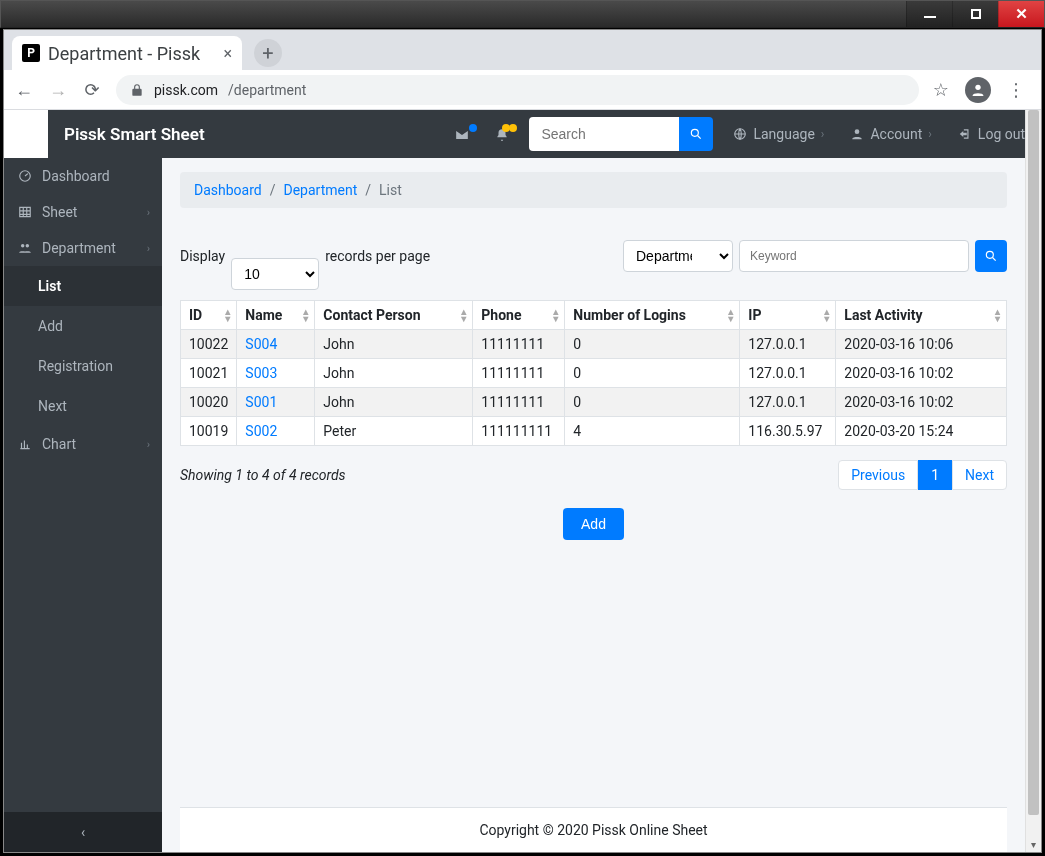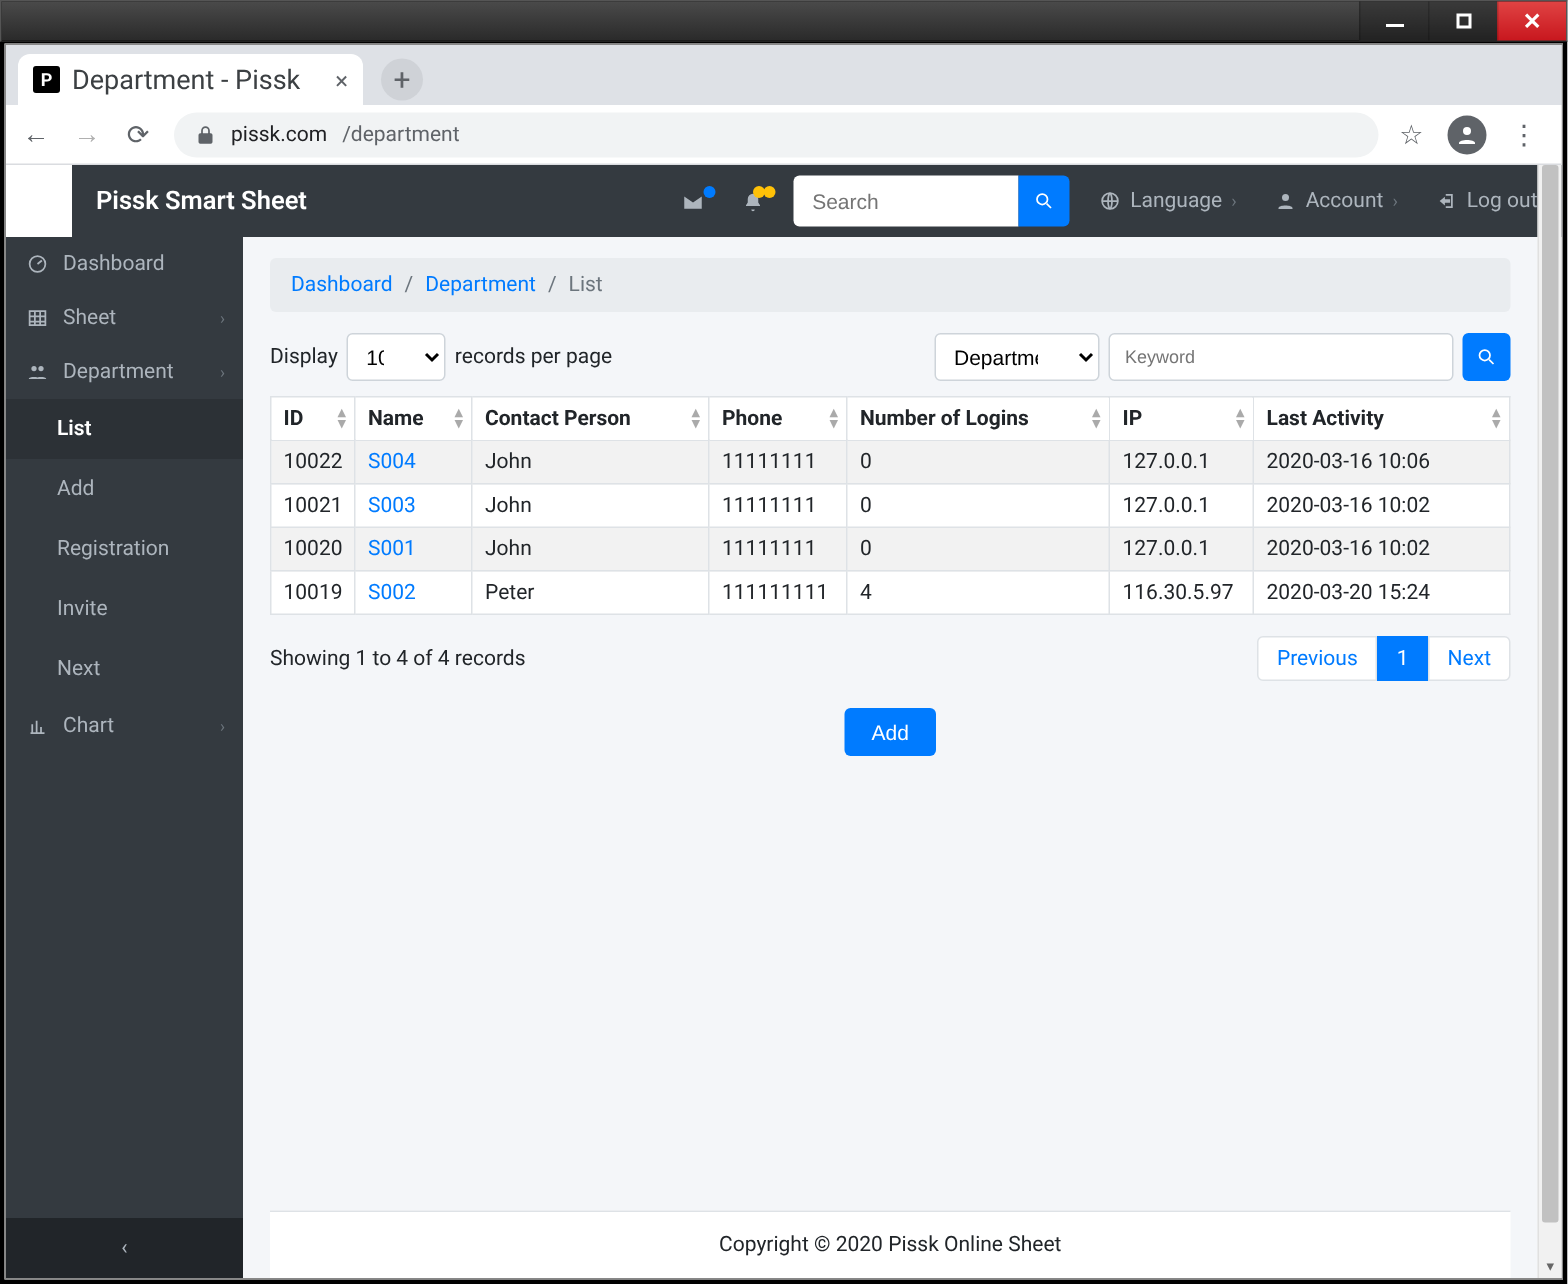--- a/index.html
+++ b/index.html
@@ -102,32 +102,32 @@
   .breadcrumb .sep { color:#6c757d; }
   .breadcrumb .current { color:#6c757d; }
 
   .controls-row { display:flex; align-items:center; margin-top:14px; gap:19px; font-size:14px; }
   .controls-row .left { display:flex; align-items:center; gap:6px; }
   .controls-row .right { margin-left:auto; display:flex; align-items:center; gap:6px; }
   select.form { height:32px; border:1px solid #ced4da; border-radius:4px; padding:0 24px 0 8px; font-size:14px; background:#fff; }
   input.form { height:32px; border:1px solid #ced4da; border-radius:4px; padding:0 10px; font-size:12px; min-width:0; }
   .kw-input { width:230px; }
   .sel-cat { width:110px; }
-  .sel-pp { width:66px; }
+  .sel-pp { width:88px;margin-top:36px; }
   .blue-btn { height:32px; width:32px; background:#007bff; border:none; color:#fff; border-radius:4px; display:flex; align-items:center; justify-content:center; font-size:14px;}
 
   table.data { width:100%; border-collapse:collapse; margin-top:10px; font-size:14px; background:#fff;}
   table.data th, table.data td { border:1px solid #dee2e6; padding:6px 8px; text-align:left;}
   table.data th { font-weight:700; position:relative; background:#fff;}
   table.data tbody tr:nth-child(odd){ background:#f2f2f2; }
   .sort { position:absolute; right:6px; top:50%; transform:translateY(-50%); color:#aaa; font-size:10px; line-height:7px; }
   .link { color:#007bff; }
 
   .below-row { display:flex; align-items:center; margin-top:14px; }
-  .info-text { font-size:14px; }
+  .info-text { font-size:14px;font-style:italic; }
   .pagination { margin-left:auto; display:flex; }
   .page-btn { border:1px solid #dee2e6; padding:6px 12px; font-size:14px; background:#fff; color:#007bff; cursor:pointer; }
   .page-btn.active { background:#007bff; color:#fff; border-color:#007bff; }
   .page-btn:first-child{ border-radius:4px 0 0 4px;} .page-btn:last-child{ border-radius:0 4px 4px 0;}
 
   .add-row { display:flex; justify-content:center; margin-top:18px; }
   .add-btn { background:#007bff; color:#fff; border:none; border-radius:4px; padding:8px 18px; font-size:14px; cursor:pointer;}
 
   .footer { margin-top:auto; background:#fff; border-top:1px solid #dee2e6; text-align:center; padding:14px 0; font-size:14px; color:#212529;}
 
@@ -270,21 +270,20 @@
                 <circle cx="16" cy="8" r="3"></circle>
                 <path d="M2 20c0-3 12-3 12 0M10 20c0-3 12-3 12 0"></path>
               </svg>
             <span>Department</span>
             <span class="arrow-r">›</span>
           </div>
 
           <div class="side-sub active">List</div>
           <div class="side-sub">Add</div>
           <div class="side-sub">Registration</div>
-          <div class="side-sub">Invite</div>
           <div class="side-sub">Next</div>
 
           <div class="side-item">
             <svg class="i" viewBox="0 0 24 24">
                 <path d="M4 20h16M6 20V10M11 20V6M16 20v-7" stroke="currentColor" stroke-width="2" fill="none"></path>
               </svg>
             <span>Chart</span>
             <span class="arrow-r">›</span>
           </div>
 

